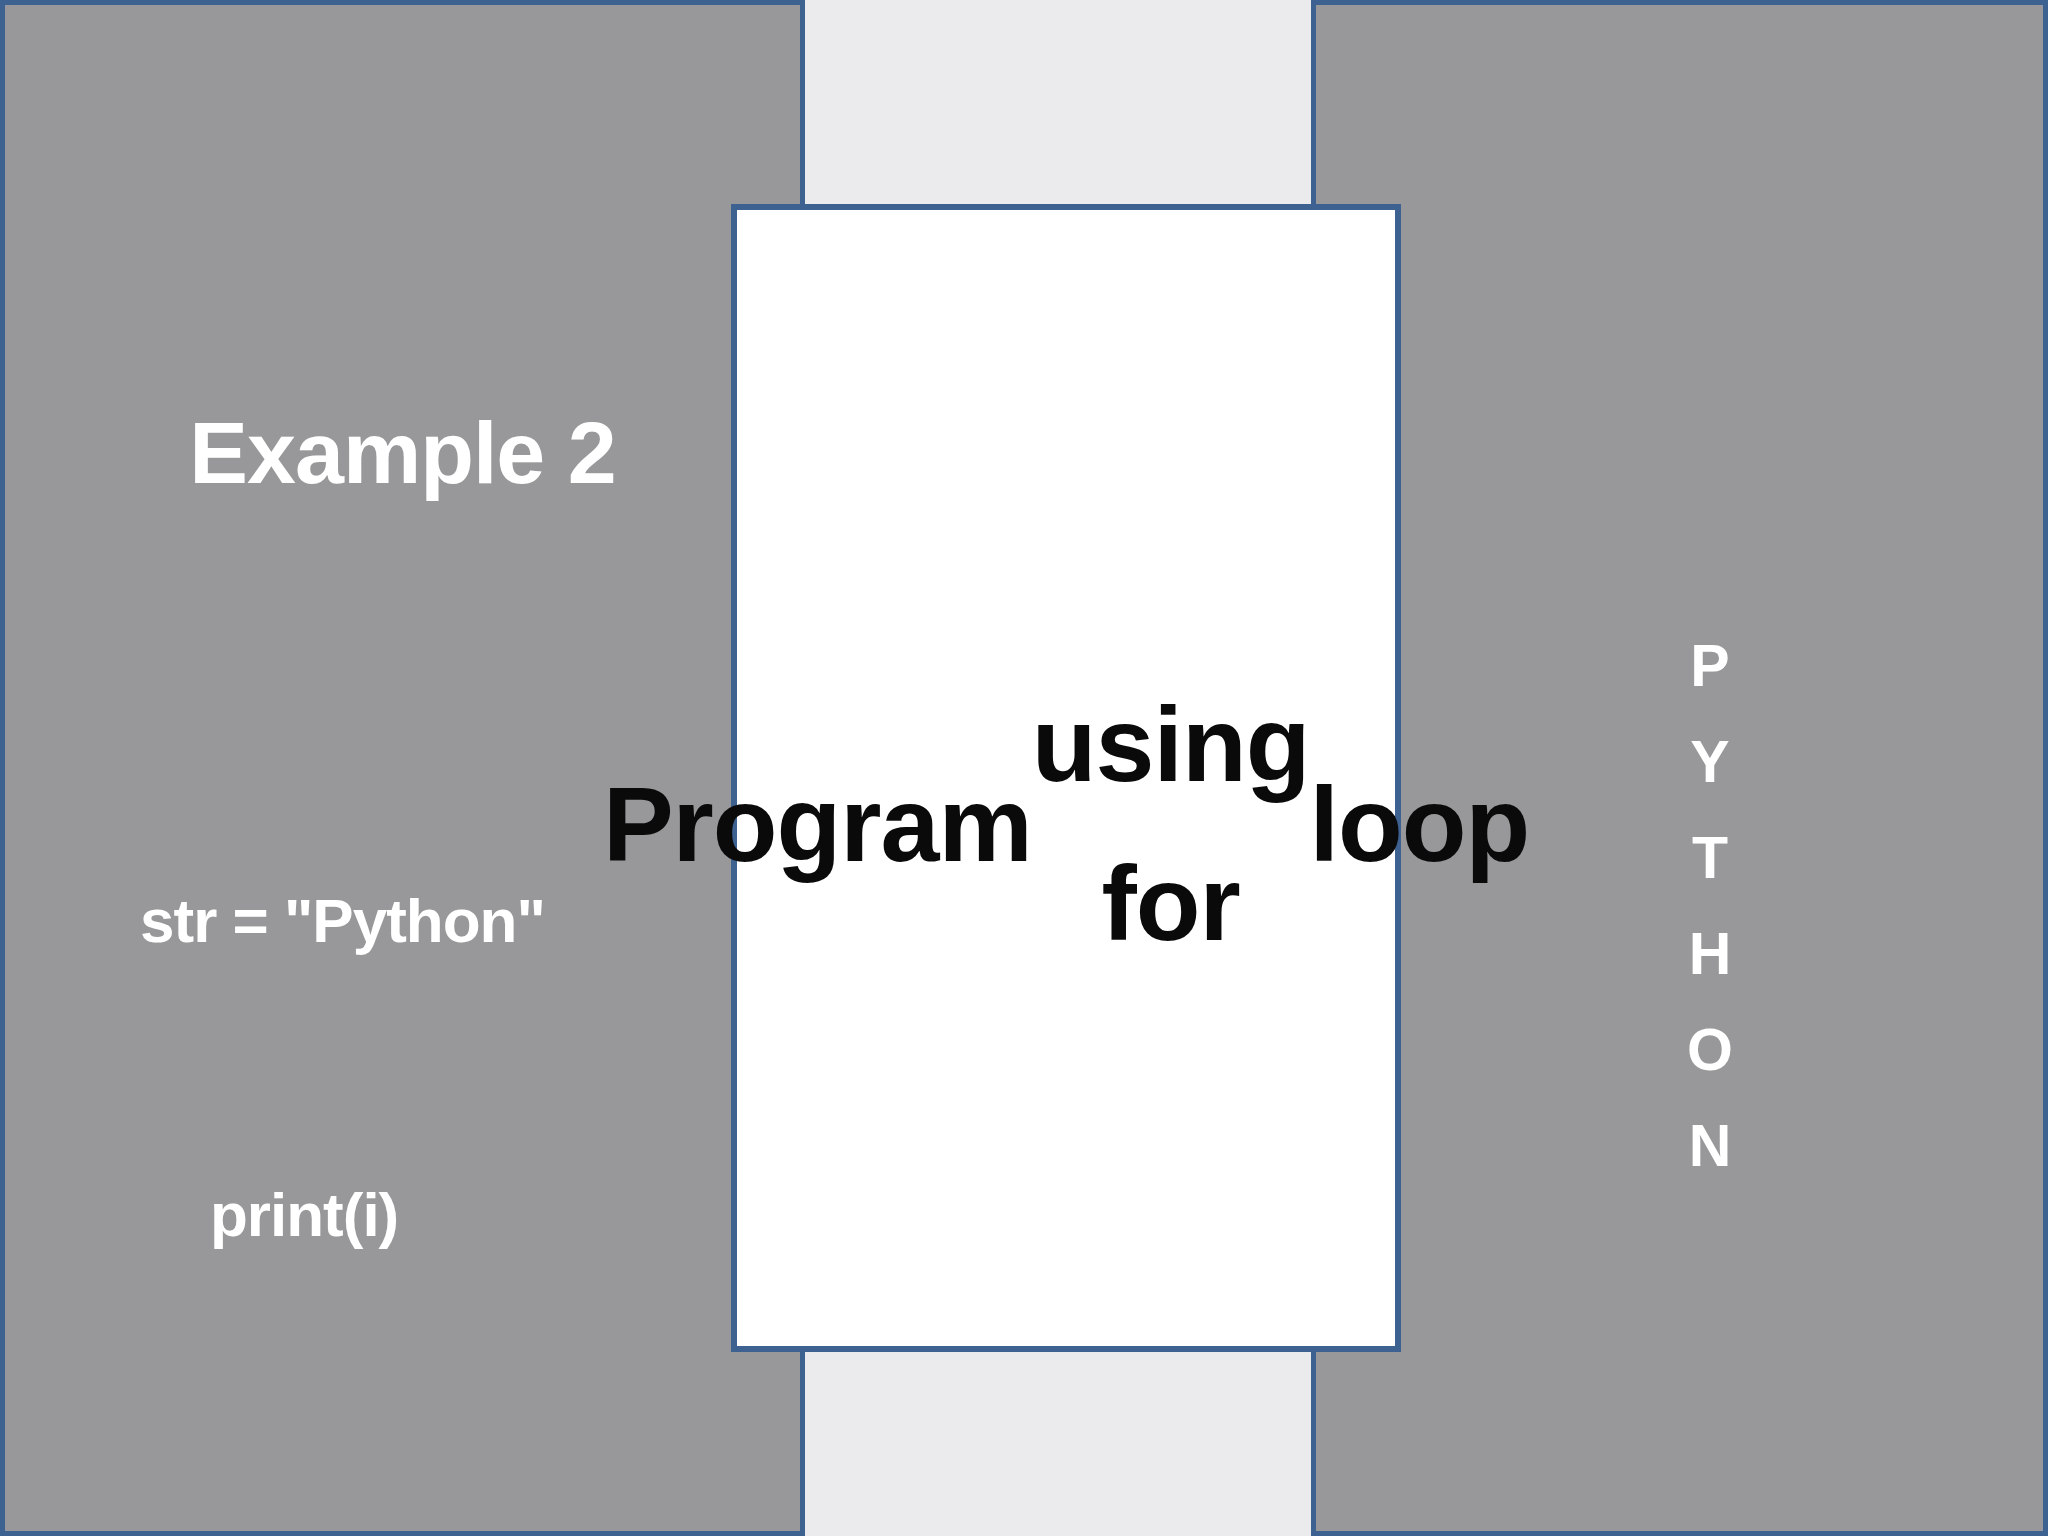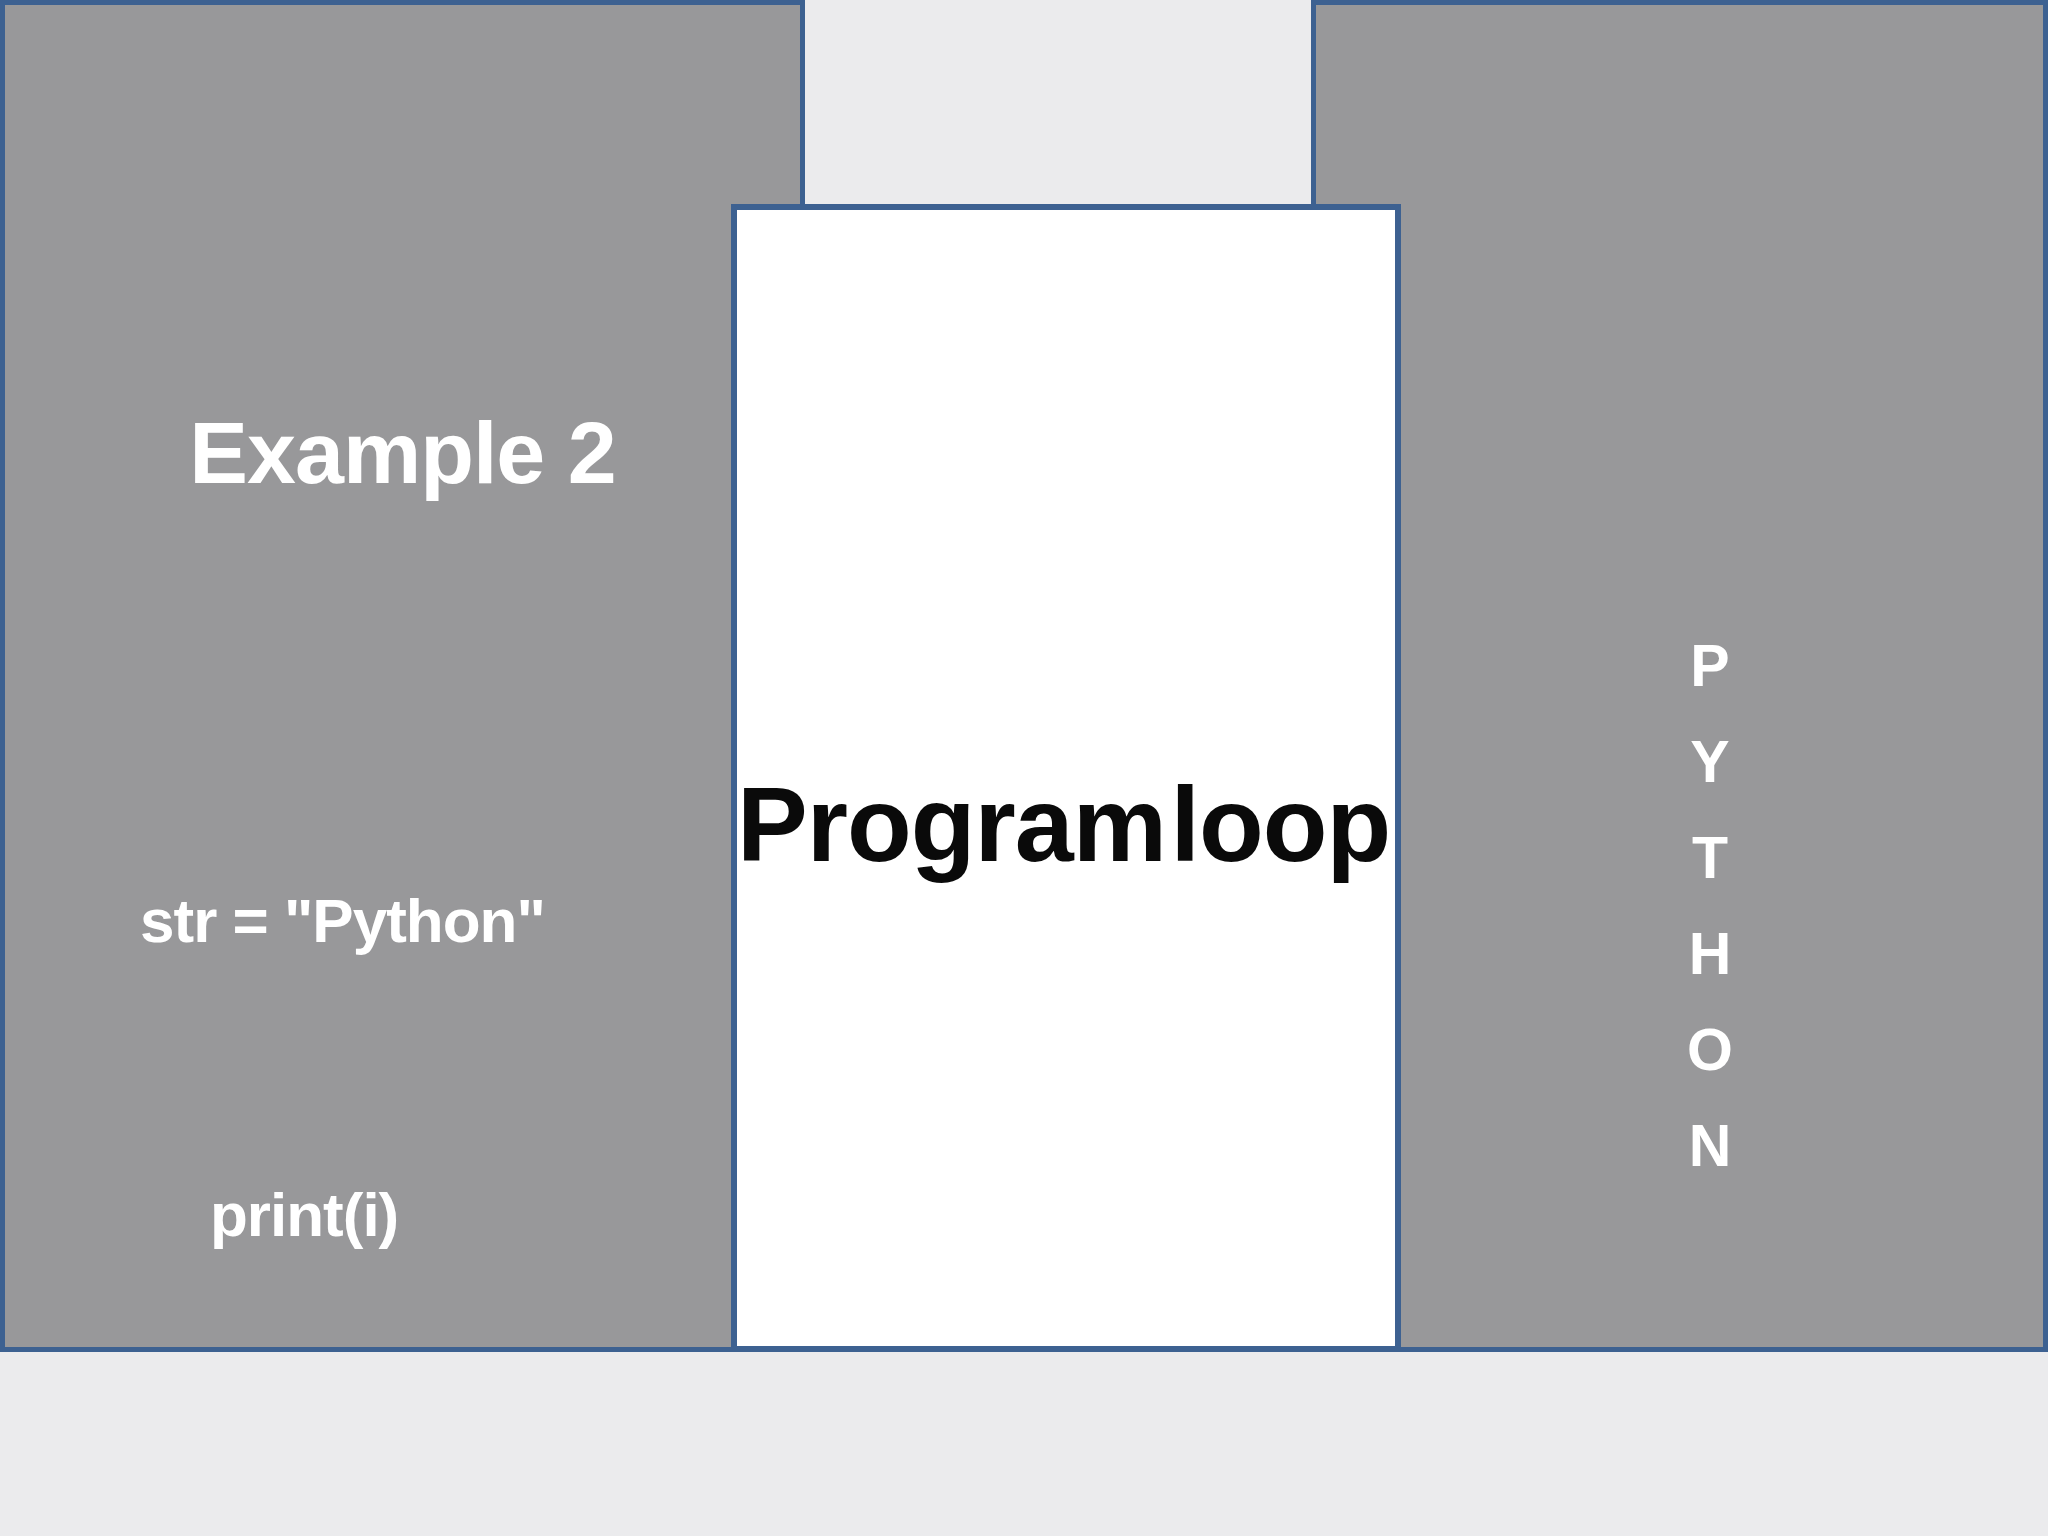--- a/index.html
+++ b/index.html
@@ -17,21 +17,21 @@
     background:#ffffff;
     overflow:hidden;
   }
   .canvas{
     position:relative;
     width:2048px;height:1536px;
     background:var(--strip-gray);
   }
   
   .panel{
-    position:absolute;top:0;height:1352px;
+    position:absolute;top:0;height:1536px;
     background:var(--panel-gray);
     border:5px solid var(--border-blue);
   }
   .panel-left{left:0;width:805px;}
   .panel-right{left:1311px;width:737px;}
 
   
   .example-title{
     position:absolute;top:404px;left:0;width:100%;
     text-align:center;
@@ -102,16 +102,17 @@
       <div class="output-letter">Y</div>
       <div class="output-letter">T</div>
       <div class="output-letter">H</div>
       <div class="output-letter">O</div>
       <div class="output-letter">N</div>
     </div>
   </div>
 
   <div class="center-box">
     <div class="title-line">Program</div>
+    <div class="title-line">using for</div>
     <div class="title-line">loop</div>
   </div>
 
 </div>
 
 </body></html>

